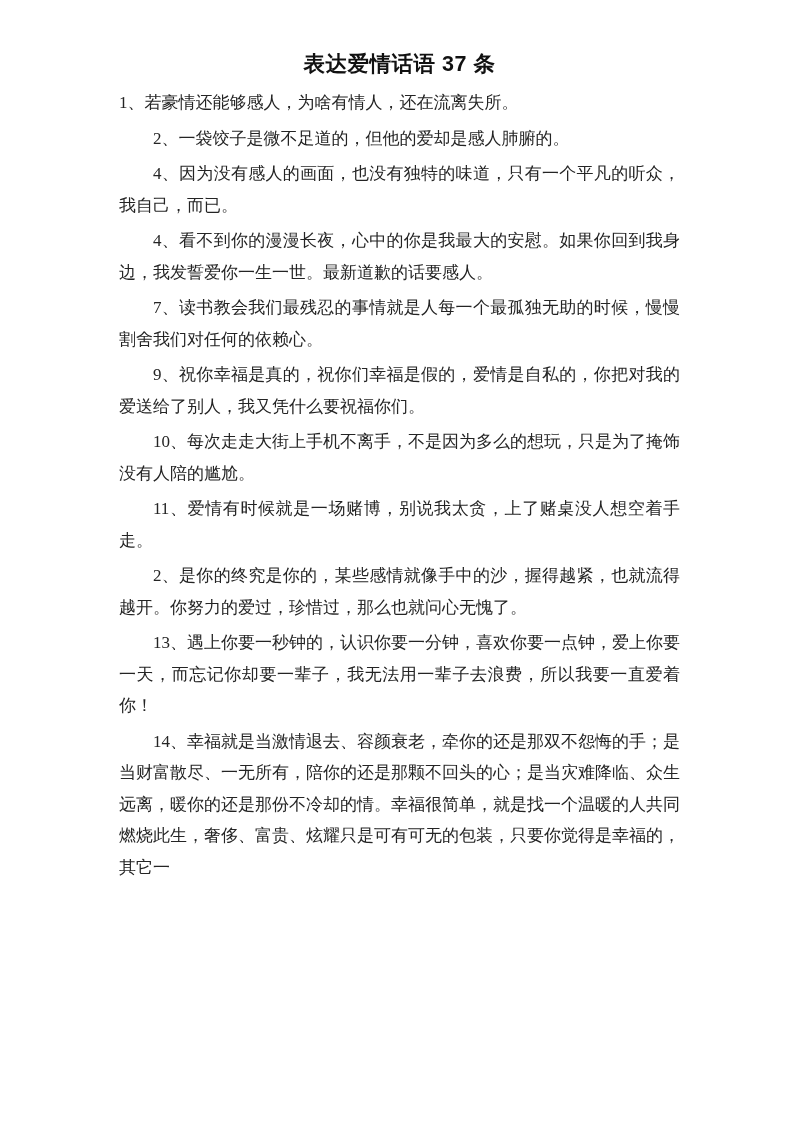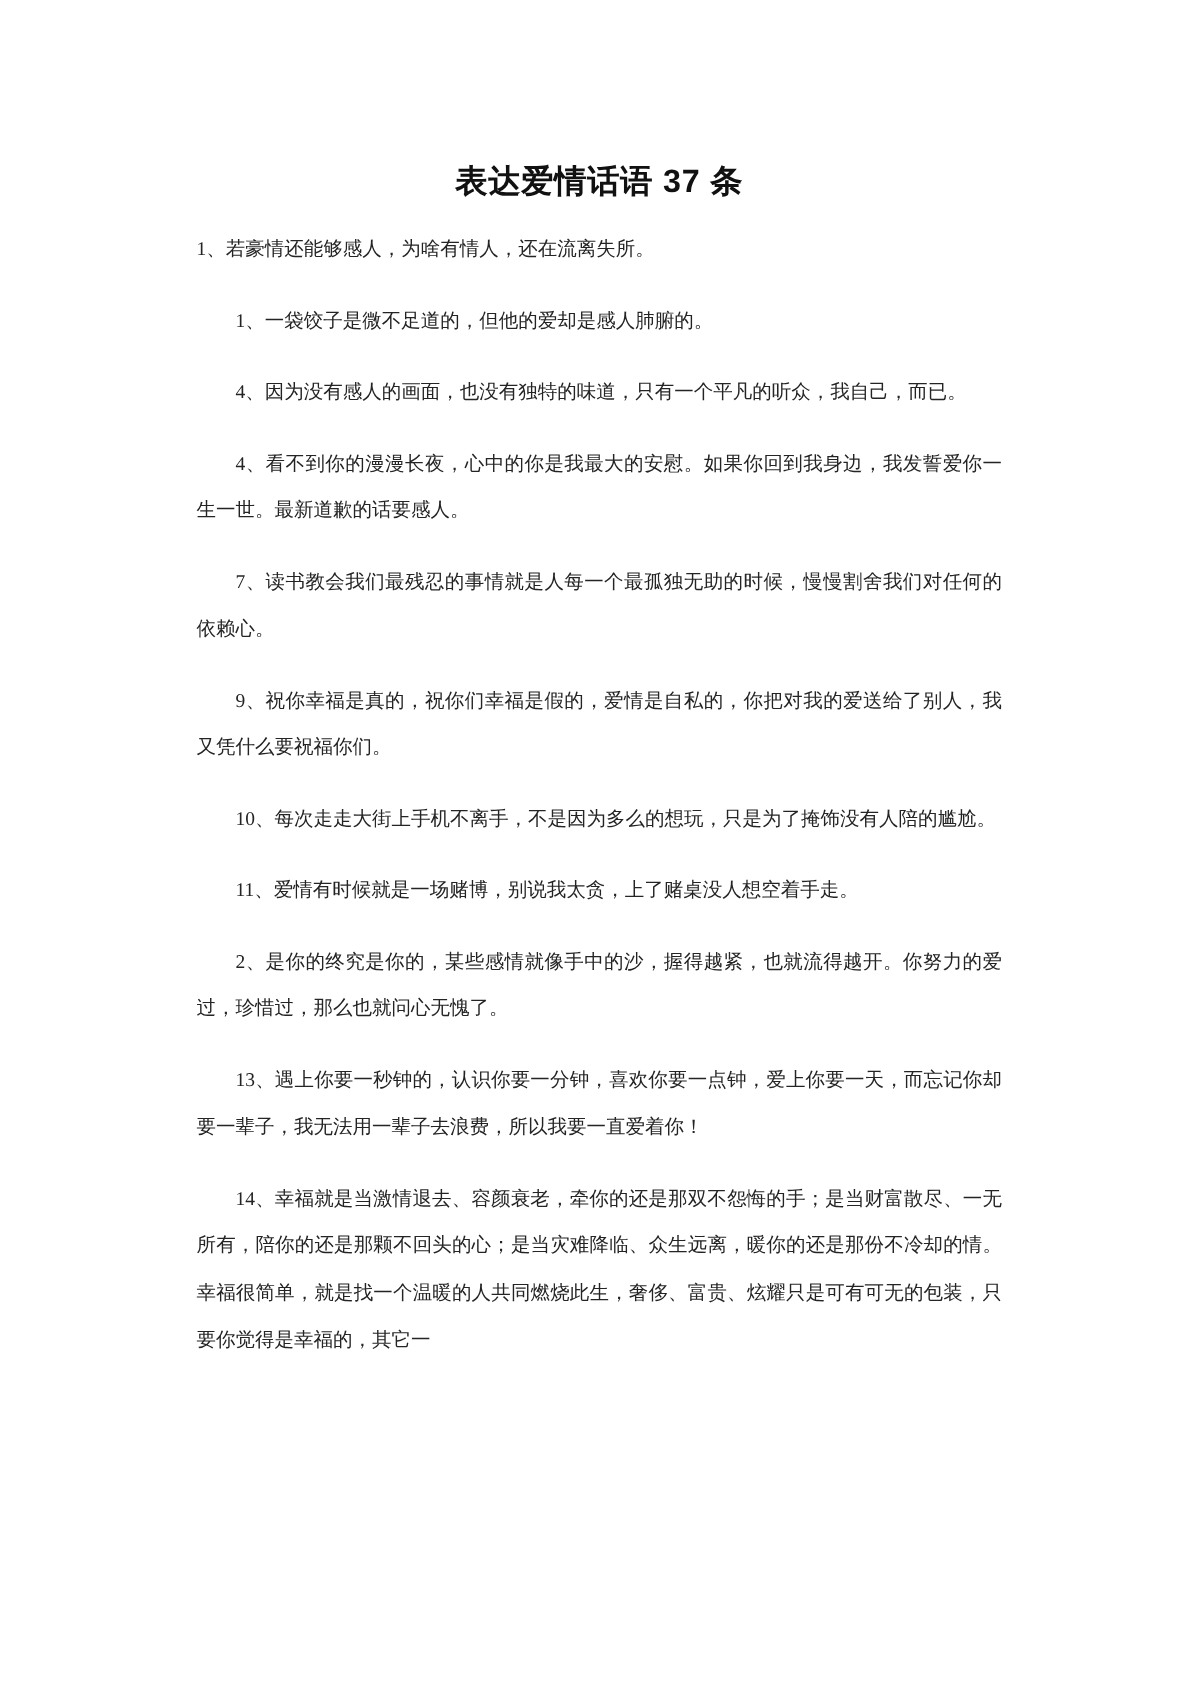--- a/index.html
+++ b/index.html
@@ -6,55 +6,55 @@
     margin: 0;
     padding: 0;
     background: #ffffff;
   }
   .page {
     position: relative;
     width: 800px;
     height: 1131px;
     box-sizing: border-box;
     background: #ffffff;
-    padding: 108px 116px 0 115px;
+    padding: 51px 116px 0 115px;
     overflow: hidden;
     font-family: "Liberation Serif", "DejaVu Serif", serif;
   }
   .title {
     margin: 0 0 10px 0;
     font-family: "Liberation Sans", "DejaVu Sans", sans-serif;
     font-size: 21.5px;
     line-height: 26px;
     font-weight: 700;
     text-align: center;
     color: #111111;
     letter-spacing: 0.5px;
   }
   .para {
-    margin: 16px;
-    font-size: 13px;
+    margin: 4px;
+    font-size: 17px;
     line-height: 31.5px;
     color: #242424;
     text-align: justify;
     text-justify: inter-ideograph;
     text-indent: 2em;
     word-break: break-all;
   }
   .para.flush {
     text-indent: 0;
   }
 </style>
 </head>
 <body>
 
 <div class="page">
   <h1 class="title">表达爱情话语 37 条</h1>
   <p class="para flush">1、若豪情还能够感人，为啥有情人，还在流离失所。</p>
-  <p class="para">1、一袋饺子是微不足道的，但他的爱却是感人肺腑的。</p>
+  <p class="para">2、一袋饺子是微不足道的，但他的爱却是感人肺腑的。</p>
   <p class="para">4、因为没有感人的画面，也没有独特的味道，只有一个平凡的听众，我自己，而已。</p>
   <p class="para">4、看不到你的漫漫长夜，心中的你是我最大的安慰。如果你回到我身边，我发誓爱你一生一世。最新道歉的话要感人。</p>
   <p class="para">7、读书教会我们最残忍的事情就是人每一个最孤独无助的时候，慢慢割舍我们对任何的依赖心。</p>
   <p class="para">9、祝你幸福是真的，祝你们幸福是假的，爱情是自私的，你把对我的爱送给了别人，我又凭什么要祝福你们。</p>
   <p class="para">10、每次走走大街上手机不离手，不是因为多么的想玩，只是为了掩饰没有人陪的尴尬。</p>
   <p class="para">11、爱情有时候就是一场赌博，别说我太贪，上了赌桌没人想空着手走。</p>
   <p class="para">2、是你的终究是你的，某些感情就像手中的沙，握得越紧，也就流得越开。你努力的爱过，珍惜过，那么也就问心无愧了。</p>
   <p class="para">13、遇上你要一秒钟的，认识你要一分钟，喜欢你要一点钟，爱上你要一天，而忘记你却要一辈子，我无法用一辈子去浪费，所以我要一直爱着你！</p>
   <p class="para">14、幸福就是当激情退去、容颜衰老，牵你的还是那双不怨悔的手；是当财富散尽、一无所有，陪你的还是那颗不回头的心；是当灾难降临、众生远离，暖你的还是那份不冷却的情。幸福很简单，就是找一个温暖的人共同燃烧此生，奢侈、富贵、炫耀只是可有可无的包装，只要你觉得是幸福的，其它一</p>
 </div>

